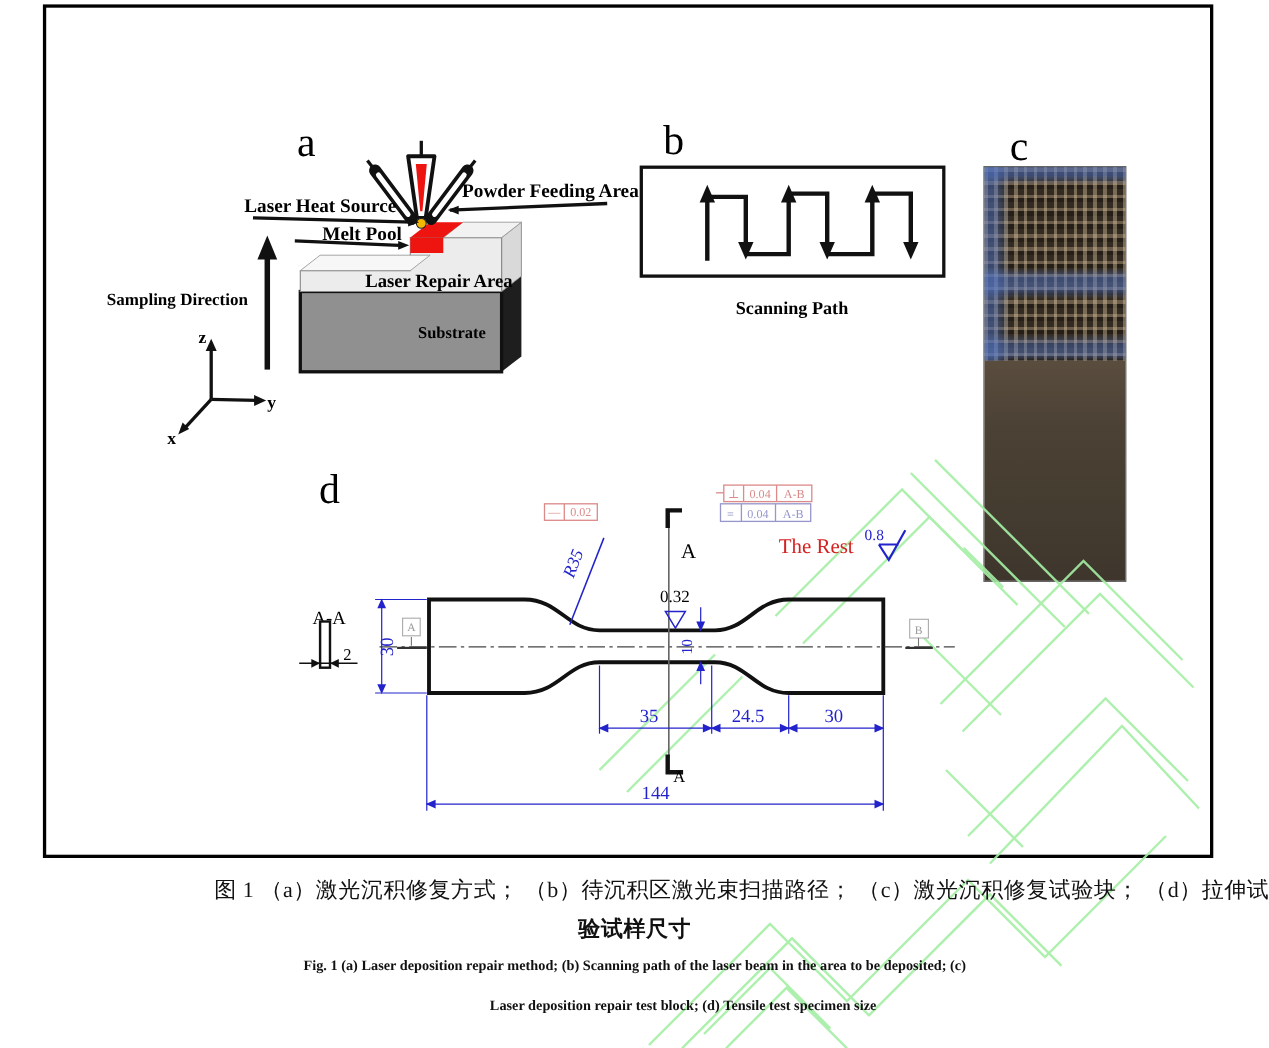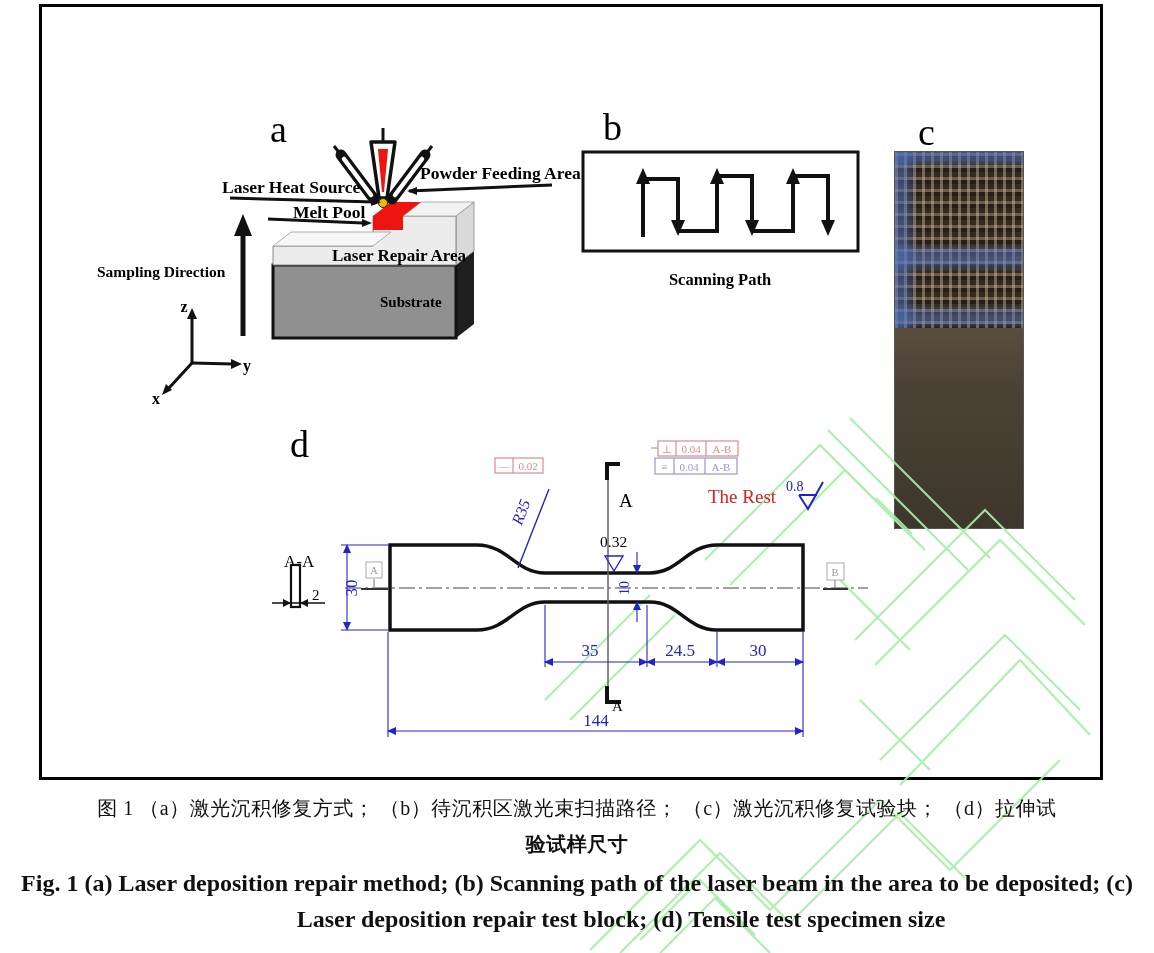--- a/index.html
+++ b/index.html
@@ -17,21 +17,21 @@
        background:
          linear-gradient(180deg, rgba(80,115,195,0.55) 0 4%, rgba(60,90,160,0) 9%),
          linear-gradient(180deg, rgba(60,90,160,0) 52%, rgba(85,120,200,0.5) 57% 63%, rgba(60,90,160,0) 68%),
          linear-gradient(180deg, rgba(60,90,160,0) 86%, rgba(85,120,200,0.45) 92% 97%, rgba(60,90,160,0) 100%),
          linear-gradient(90deg, rgba(80,115,195,0.5) 0 7%, rgba(60,90,160,0) 18%);}
   .photo-bottom{position:absolute;left:0;top:176px;width:100%;height:200px;
        background:linear-gradient(180deg,#5a4d3e 0%,#4b4135 30%,#463d31 62%,#3e362c 100%);}
   svg.diagram{position:absolute;left:0;top:0;z-index:2;}
   .caption{position:absolute;left:0;width:1154px;text-align:center;z-index:3;}
   .cap-zh{font-size:20px;letter-spacing:0.5px;}
-  .cap-en{font-size:24px;font-weight:bold;}
+  .cap-en{font-size:13px;font-weight:bold;}
 </style>
 </head>
 <body>
 
 <div class="figure-border"></div>
 
 <div class="photo">
   <div class="photo-top"></div>
   <div class="photo-blue"></div>
   <div class="photo-bottom"></div>
@@ -224,16 +224,16 @@
       <text x="689" y="470.5" font-size="11" fill="#9797cc" text-anchor="middle">0.04</text>
       <text x="721" y="470.5" font-size="11" fill="#9797cc" text-anchor="middle">A-B</text>
     </g>
 
     <text x="708" y="503" font-size="19" fill="#d42222">The Rest</text>
     <text x="786" y="491" font-size="14" fill="#2323cc">0.8</text>
     <path d="M799,495 H817 M799,495 L808,509 L823,482" fill="none" stroke="#2323cc" stroke-width="2"></path>
   </g>
 </svg>
 
-<div class="caption cap-zh" style="top:795px;">图 1 （a）激光沉积修复方式； （b）待沉积区激光束扫描路径； （c）激光沉积修复试验块； （d）拉伸试</div>
+<div class="caption cap-zh" style="top:795px;text-align:right;">图 1 （a）激光沉积修复方式； （b）待沉积区激光束扫描路径； （c）激光沉积修复试验块； （d）拉伸试</div>
 <div class="caption cap-zh" style="top:831px;font-weight:bold;">验试样尺寸</div>
 <div class="caption cap-en" style="top:870px;">Fig. 1 (a) Laser deposition repair method; (b) Scanning path of the laser beam in the area to be deposited; (c)</div>
 <div class="caption cap-en" style="top:906px;margin-left:44px;">Laser deposition repair test block; (d) Tensile test specimen size</div>
 
 </body></html>

